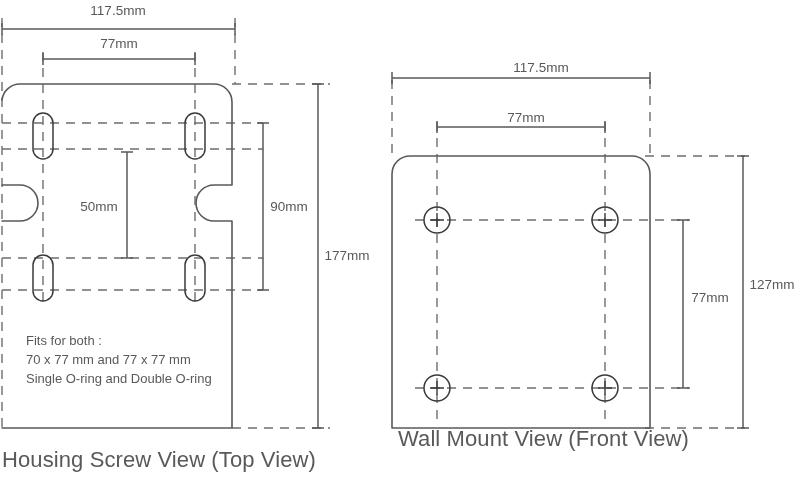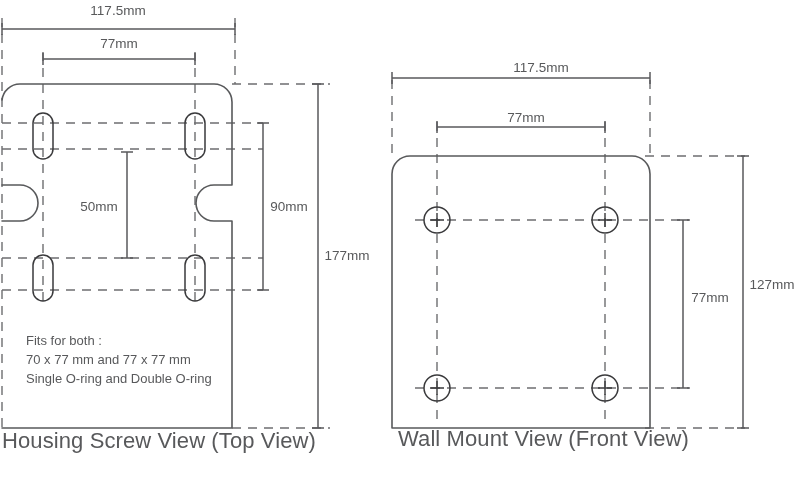--- a/index.html
+++ b/index.html
@@ -85,21 +85,21 @@
     text-anchor: start;
   }
   .caption {
     position: absolute;
     font-family: "Liberation Sans", sans-serif;
     font-size: 22px;
     color: #58595b;
     white-space: nowrap;
     letter-spacing: 0.1px;
   }
-  #caption-left  { left: 2px;   top: 428px; }
+  #caption-left  { left: 2px;   top: 447px; }
   #caption-right { left: 398px; top: 426px; }
 </style>
 </head>
 <body>
 
 <div id="sheet">
 
   <svg class="drawing" viewBox="0 0 800 484" xmlns="http://www.w3.org/2000/svg">
 
     <g>

